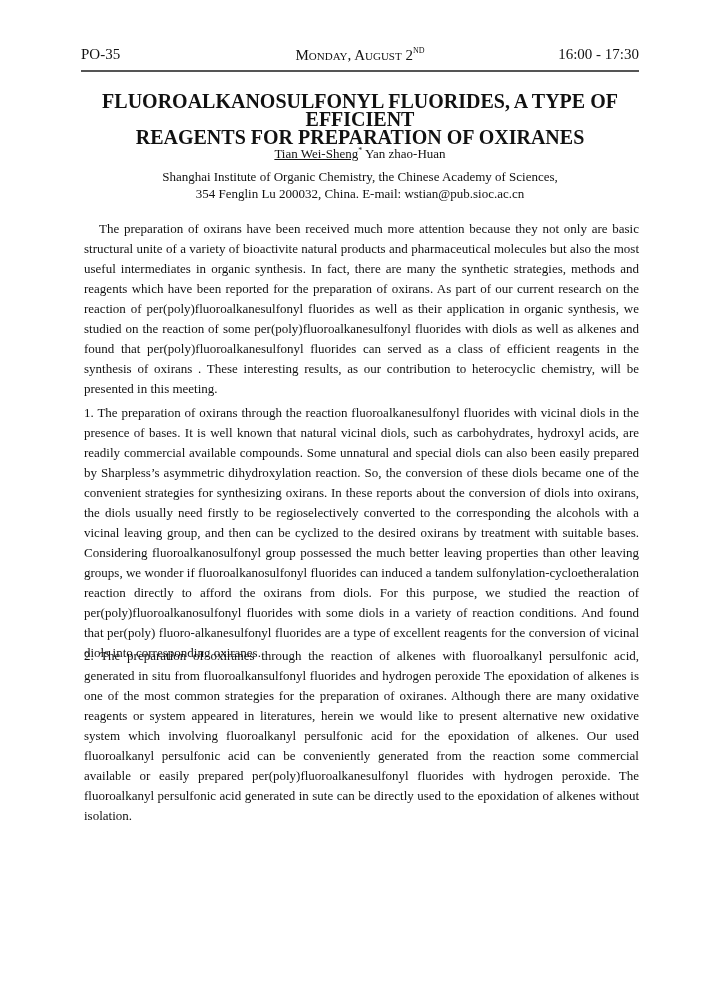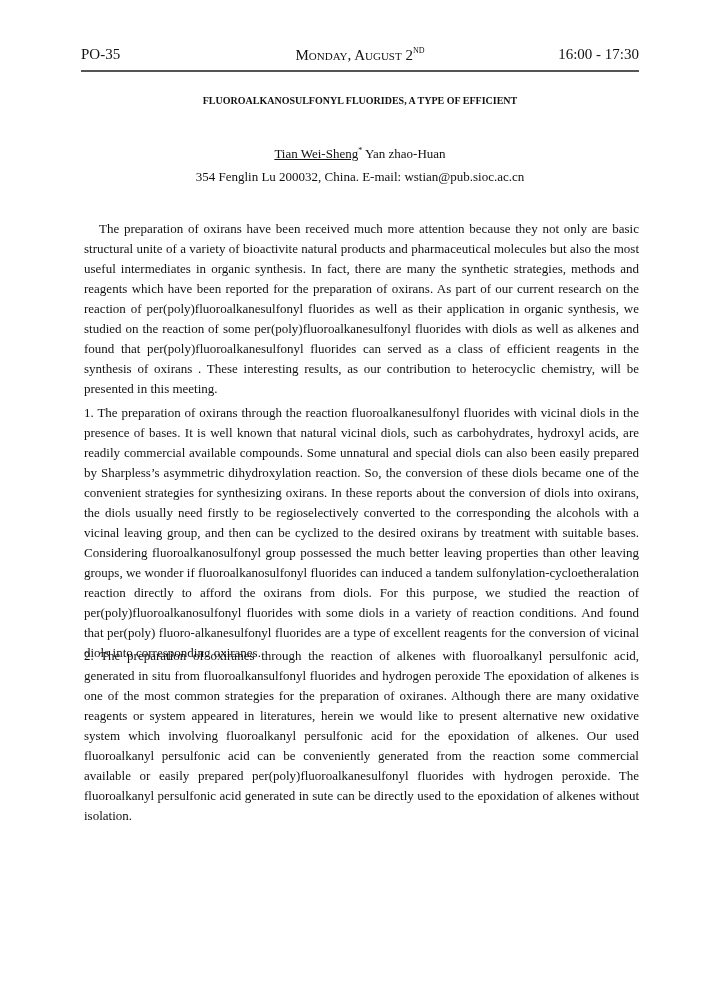--- a/index.html
+++ b/index.html
@@ -6,21 +6,21 @@
     body { width: 704px; height: 996px; position: relative; overflow: hidden;
       font-family: "Liberation Serif", "DejaVu Serif", serif; color: #111; }
     .header { position: absolute; left: 81px; top: 46px; width: 558px; height: 24px;
       font-size: 15px; }
     .header .left { position: absolute; left: 0; top: 0; font-family: Liberation Serif, serif; }
     .header .center { position: absolute; left: 0; right: 0; top: 0; text-align: center; font-variant: small-caps; }
     .header .right { position: absolute; right: 0; top: 0; }
     .header sup { font-size: 8px; font-variant: normal; vertical-align: 7px; }
     .rule { position: absolute; left: 81px; top: 70px; width: 558px; height: 2px; background: #555; }
     .title { position: absolute; left: 81px; top: 92px; width: 558px; text-align: center;
-      font-weight: bold; font-size: 10px; line-height: 18px; }
+      font-weight: bold; font-size: 20px; line-height: 18px; }
     .authors { position: absolute; left: 81px; top: 146px; width: 558px; text-align: center; font-size: 13px; }
     .authors .u { text-decoration: underline; }
     .authors sup { font-size: 8px; }
     .affil { position: absolute; left: 81px; top: 168px; width: 558px; text-align: center;
       font-size: 13px; line-height: 17px; }
     .body { position: absolute; left: 84px; width: 555px; font-size: 13px; line-height: 20px; text-align: justify; }
     .p1 { top: 219px; text-indent: 15px; }
     .p2 { top: 403px; }
     .p3 { top: 646px; }
     .b { font-weight: normal; }
@@ -31,27 +31,29 @@
 
 <div class="header">
   <span class="left">PO-35</span>
   <span class="center"><span>Monday, August 2</span><sup>ND</sup></span>
   <span class="right">16:00 - 17:30</span>
 </div>
 <div class="rule"></div>
 
 <div class="title">
   <div>FLUOROALKANOSULFONYL FLUORIDES, A TYPE OF EFFICIENT</div>
+  <div>REAGENTS FOR PREPARATION OF OXIRANES</div>
 </div>
 
 <div class="authors">
   <span class="u">Tian Wei-Sheng</span><sup>*</sup><span> Yan zhao-Huan</span>
 </div>
 
 <div class="affil">
+  <div>Shanghai Institute of Organic Chemistry, the Chinese Academy of Sciences,</div>
   <div>354 Fenglin Lu 200032, China. E-mail: wstian@pub.sioc.ac.cn</div>
 </div>
 
 <div class="body p1">The preparation of oxirans have been received much more attention because they not only are basic structural unite of a variety of bioactivite natural products and pharmaceutical molecules but also the most useful intermediates in organic synthesis.  In fact, there are many the synthetic strategies, methods and reagents which have been reported for the preparation of oxirans. As part of our current research on the reaction of per(poly)fluoroalkanesulfonyl fluorides as well as their application in organic synthesis, we studied on the reaction of some per(poly)fluoroalkanesulfonyl fluorides with diols as well as alkenes and found that per(poly)fluoroalkanesulfonyl fluorides can served as a class of efficient reagents in the synthesis of oxirans . These interesting results, as our contribution to heterocyclic chemistry, will be presented in this meeting.</div>
 
 <div class="body p2"><span class="b">1. The preparation of oxirans through the reaction fluoroalkanesulfonyl fluorides with vicinal diols in the presence of bases.</span><span> It is well known that natural vicinal diols, such as carbohydrates, hydroxyl acids, are readily commercial available compounds. Some unnatural and special diols can also been easily prepared by Sharpless’s asymmetric dihydroxylation reaction. So, the conversion of these diols became one of the convenient strategies for synthesizing oxirans.  In these reports about the conversion of diols into oxirans, the diols usually need firstly to be regioselectively converted to the corresponding the alcohols with a vicinal leaving group, and then can be cyclized to the desired oxirans by treatment with suitable bases. Considering fluoroalkanosulfonyl group possessed the much  better leaving properties than other leaving groups, we wonder if fluoroalkanosulfonyl fluorides can induced a tandem sulfonylation-cycloetheralation reaction directly to afford the oxirans from diols.  For this purpose, we studied the reaction of per(poly)fluoroalkanosulfonyl fluorides with some diols in a variety of reaction conditions. And found that per(poly) fluoro-alkanesulfonyl fluorides are a type of excellent reagents for the conversion of vicinal diols into corresponding oxiranes.</span></div>
 
 <div class="body p3"><span class="b">2. The preparation of oxiranes through the reaction of alkenes with fluoroalkanyl persulfonic acid, generated in situ from fluoroalkansulfonyl fluorides and hydrogen peroxide</span><span> The epoxidation of alkenes is one of the most common strategies for the preparation of oxiranes. Although there are many oxidative reagents or system appeared in literatures, herein we would like to present alternative new oxidative system which involving fluoroalkanyl persulfonic acid for the epoxidation of alkenes. Our used fluoroalkanyl persulfonic acid can be conveniently generated from the reaction some commercial available or easily prepared per(poly)fluoroalkanesulfonyl fluorides with hydrogen peroxide. The fluoroalkanyl persulfonic acid generated </span><span class="i">in sute</span><span> can be directly used to the epoxidation of alkenes without isolation.</span></div>
 
 </body></html>

